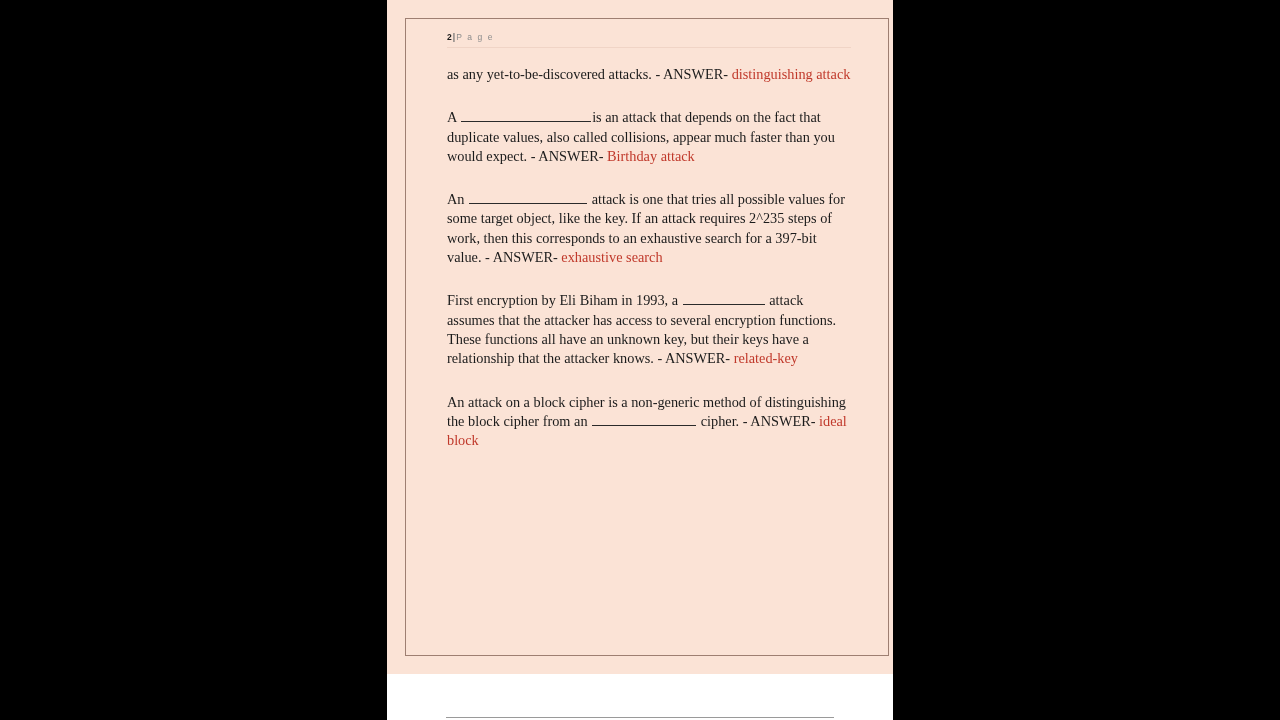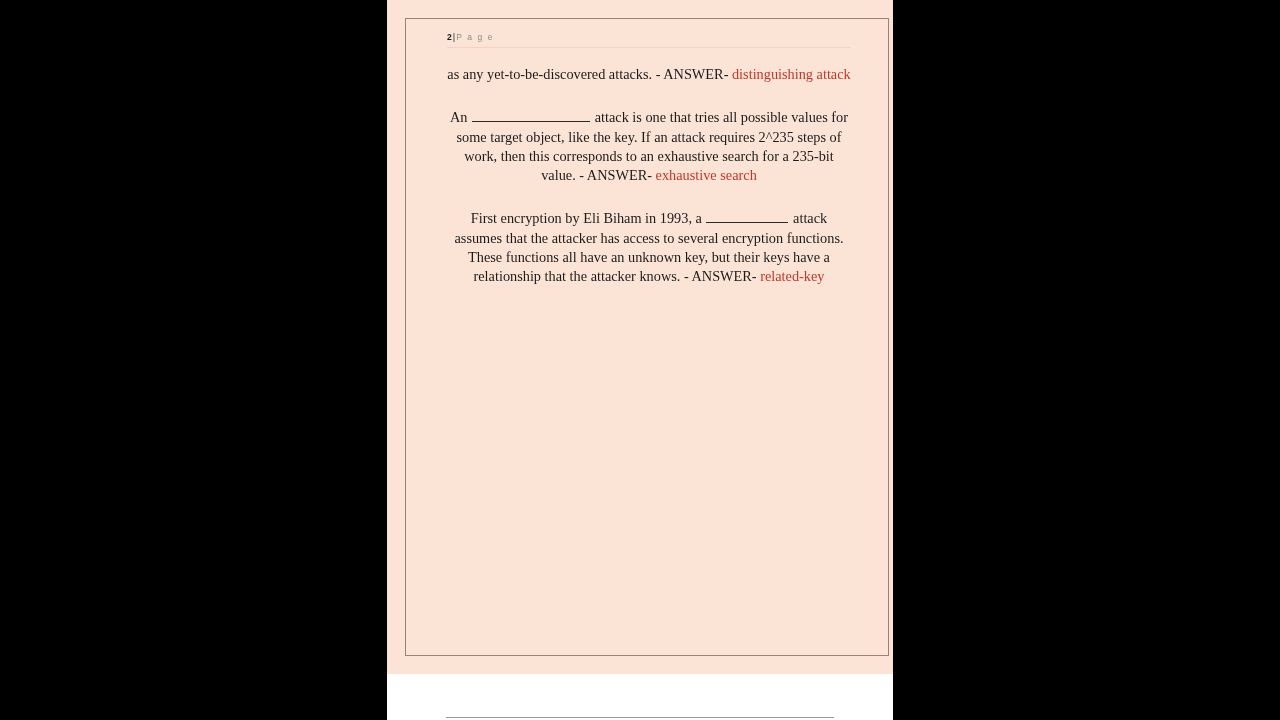--- a/index.html
+++ b/index.html
@@ -85,21 +85,21 @@
     color: #8c8c8c;
     letter-spacing: 1.6px;
   }
 
   
   .body-text {
     margin-top: 17px;
     font-size: 14.3px;
     line-height: 19.3px;
     color: #1b1b1b;
-    text-align: center;
+    text-align: left;
     font-family: Liberation Serif, serif;
   }
   .qa-block {
     margin: 0 0 24px 0;
   }
   .qa-block:last-child {
     margin-bottom: 0;
   }
   .answer {
     color: #c0392b;
@@ -161,26 +161,28 @@
         <div class="page-inner">
 
           <div class="page-header">
             <span class="pg-num">2</span><span class="pg-sep">|</span><span class="pg-word">P a g e</span>
           </div>
 
           <div class="body-text">
 
             <p class="qa-block"><span>as any yet-to-be-discovered attacks. </span><span>- ANSWER- </span><span class="answer">distinguishing attack</span></p>
 
+            <p class="qa-block"><span>A </span><span class="blank w-xl"></span><span>is an attack that depends on the fact that duplicate values, also called collisions, appear much faster than you would expect. </span><span>- ANSWER- </span><span class="answer">Birthday attack</span></p>
 
-            <p class="qa-block"><span>An </span><span class="blank w-lg"></span><span> attack is one that tries all possible values for some target object, like the key. If an attack requires 2^235 steps of work, then this corresponds to an exhaustive search for a 235-bit value. </span><span>- ANSWER- </span><span class="answer">exhaustive search</span></p>
+            <p class="qa-block"><span>An </span><span class="blank w-lg"></span><span> attack is one that tries all possible values for some target object, like the key. If an attack requires 2^235 steps of work, then this corresponds to an exhaustive search for a 397-bit value. </span><span>- ANSWER- </span><span class="answer">exhaustive search</span></p>
 
             <p class="qa-block"><span>First encryption by Eli Biham in 1993, a </span><span class="blank w-sm"></span><span> attack assumes that the attacker has access to several encryption functions. These functions all have an unknown key, but their keys have a relationship that the attacker knows. </span><span>- ANSWER- </span><span class="answer">related-key</span></p>
 
 
+            <p class="qa-block"><span>An attack on a block cipher is a non-generic method of distinguishing the block cipher from an </span><span class="blank w-md"></span><span> cipher. </span><span>- ANSWER- </span><span class="answer">ideal block</span></p>
 
           </div>
 
         </div>
       </div>
     </div>
 
     <div class="below-page">
       <div class="next-page-rule"></div>
     </div>

